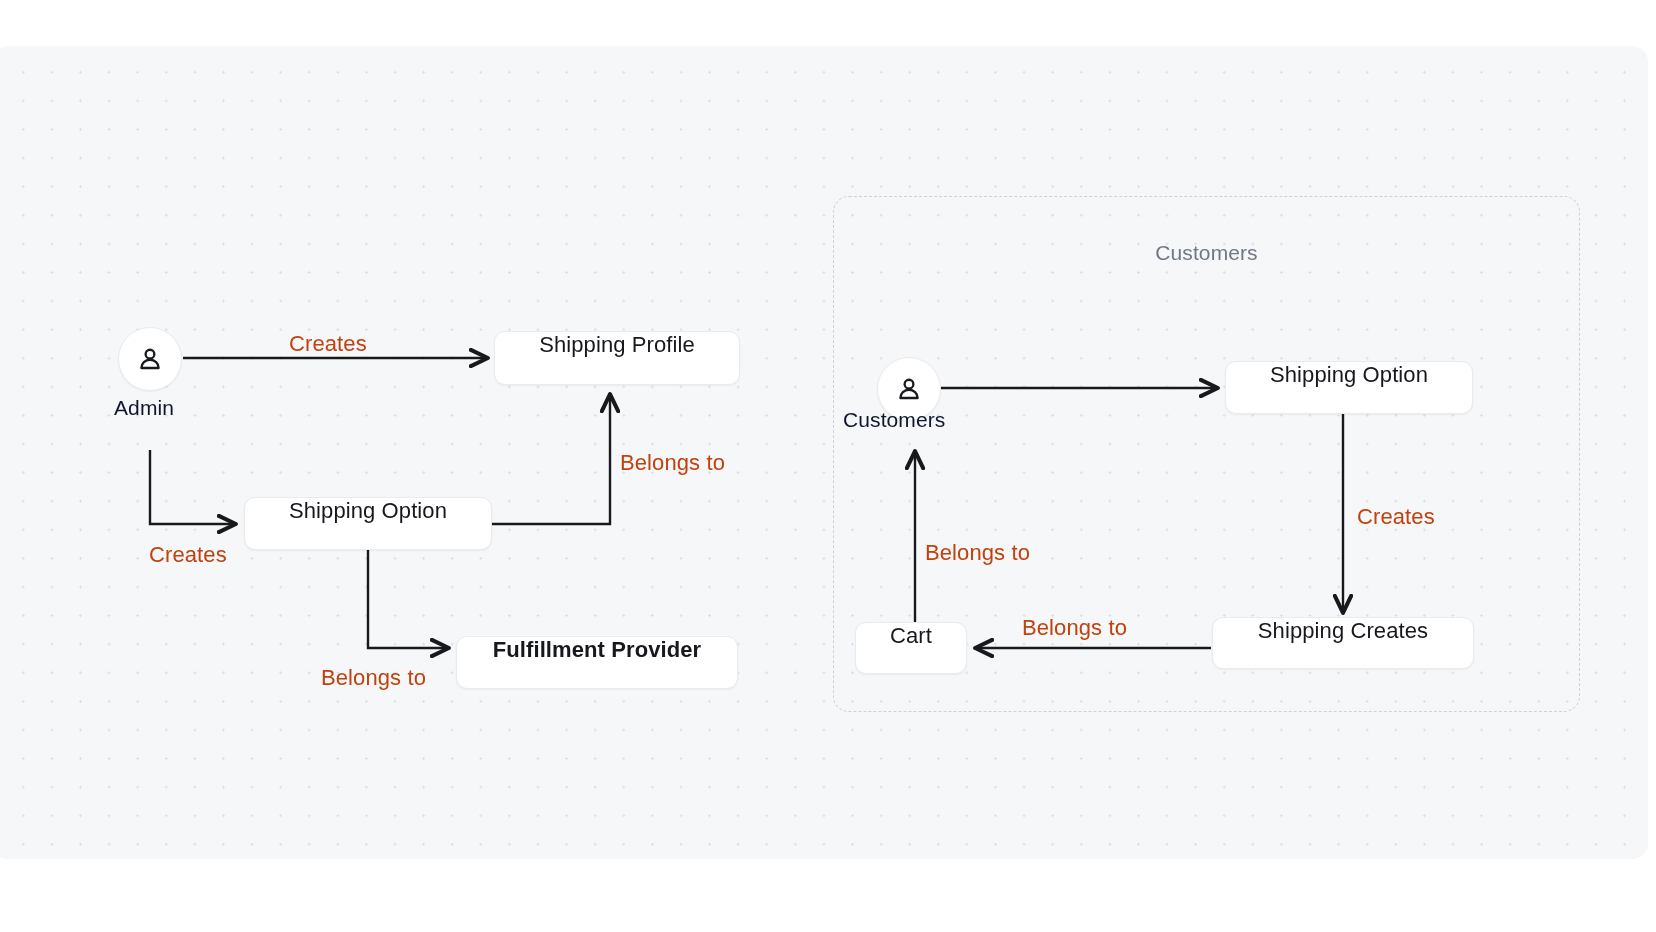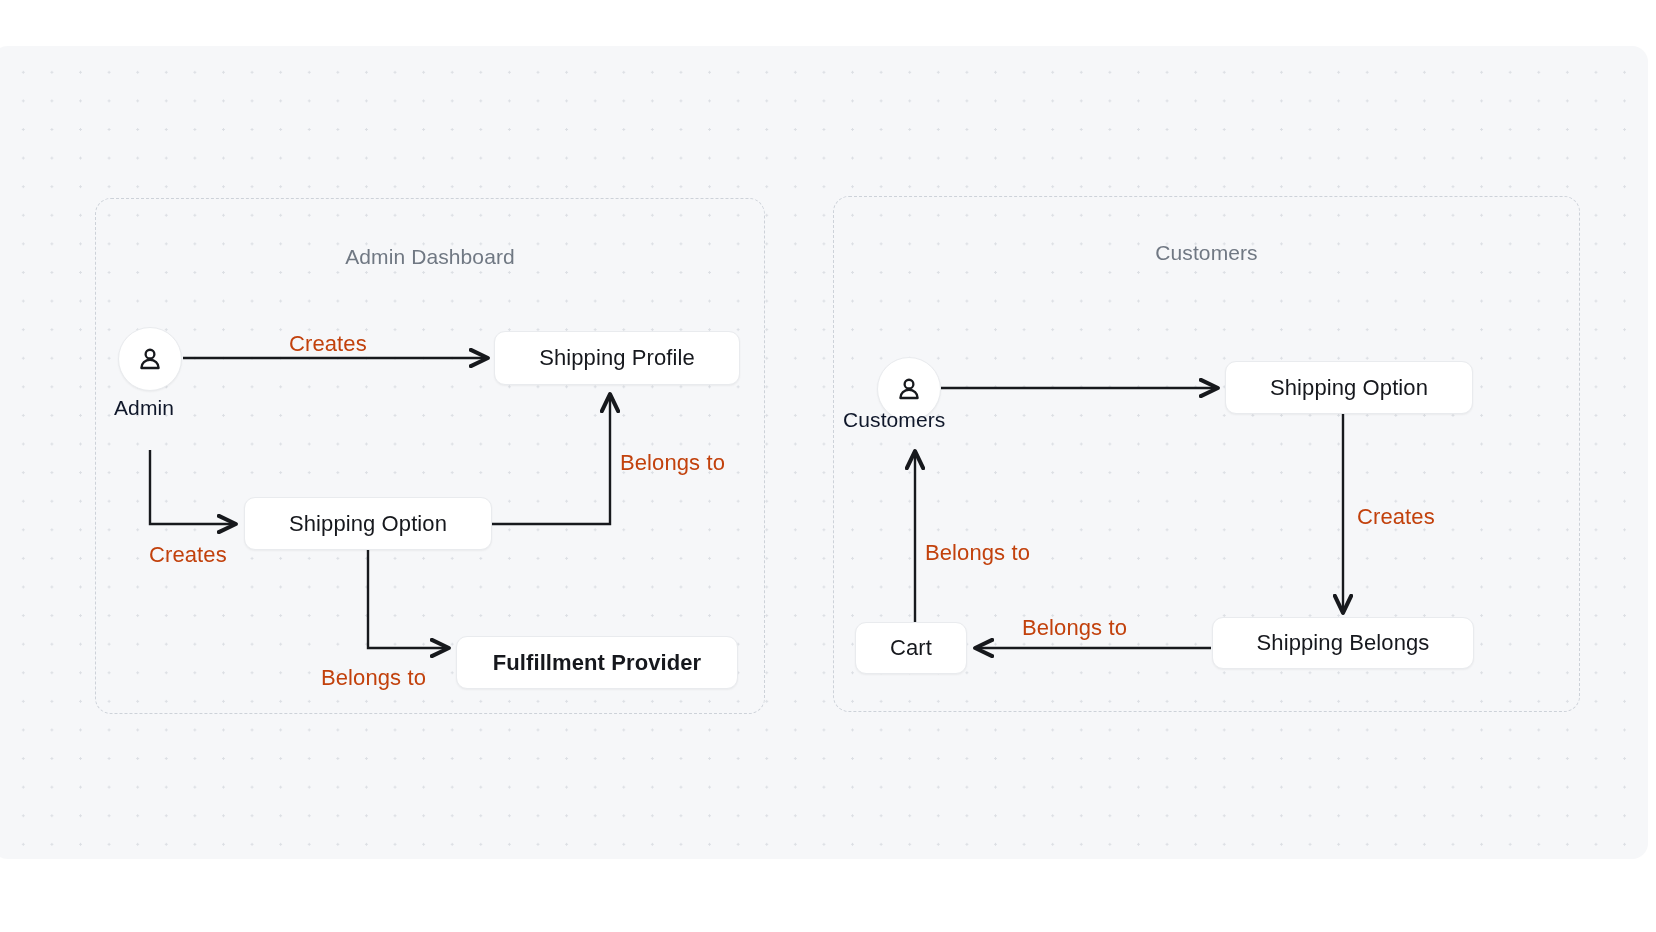--- a/index.html
+++ b/index.html
@@ -57,21 +57,20 @@
   #group-store .group-title { top: 44px; }
 
   
   .node {
     position: absolute;
     box-sizing: border-box;
     background: #ffffff;
     border: 1px solid #e9ebee;
     border-radius: 11px;
     display: flex;
-    align-items: center;
     justify-content: center;
     color: #16181d;
     font-size: 22px;
     letter-spacing: 0.1px;
     white-space: nowrap;
     box-shadow: 0 1px 2px rgba(16, 20, 28, 0.05);
   }
 
   
   .actor {
@@ -117,23 +116,20 @@
   }
   #edges path, #edges line { fill: none; stroke: #17191d; stroke-width: 2.4px; }
 </style>
 </head>
 <body>
 
 <div id="stage">
 
   <div id="canvas-card"></div>
 
-  <div class="group-box" id="group-admin">
-    <div class="group-title">Admin Dashboard</div>
-  </div>
 
   <div class="group-box" id="group-store">
     <div class="group-title">Customers</div>
   </div>
 
   <svg id="edges" viewBox="0 0 1656 932">
     <defs>
       <marker id="arrow" viewBox="0 0 12 12" refX="10.5" refY="6" markerWidth="8.5" markerHeight="8.5" orient="auto-start-reverse">
         <path d="M 1 1.2 L 11 6 L 1 10.8" fill="none" stroke="#17191d" stroke-width="1.9" stroke-linecap="round" stroke-linejoin="round"></path>
       </marker>
@@ -186,21 +182,21 @@
 
   <div class="node" style="left:456px; top:636px; width:282px; height:53px;font-weight:bold;">
     <span>Fulfillment Provider</span>
   </div>
 
   <div class="node" style="left:1225px; top:361px; width:248px; height:53px;">
     <span>Shipping Option</span>
   </div>
 
   <div class="node" style="left:1212px; top:617px; width:262px; height:52px;">
-    <span>Shipping Belongs</span>
+    <span>Shipping Creates</span>
   </div>
 
   <div class="node" style="left:855px; top:622px; width:112px; height:52px;">
     <span>Cart</span>
   </div>
 
   <div class="edge-label" style="left:289px; top:329px;">Creates</div>
 
   <div class="edge-label" style="left:149px; top:540px;">Creates</div>
 

